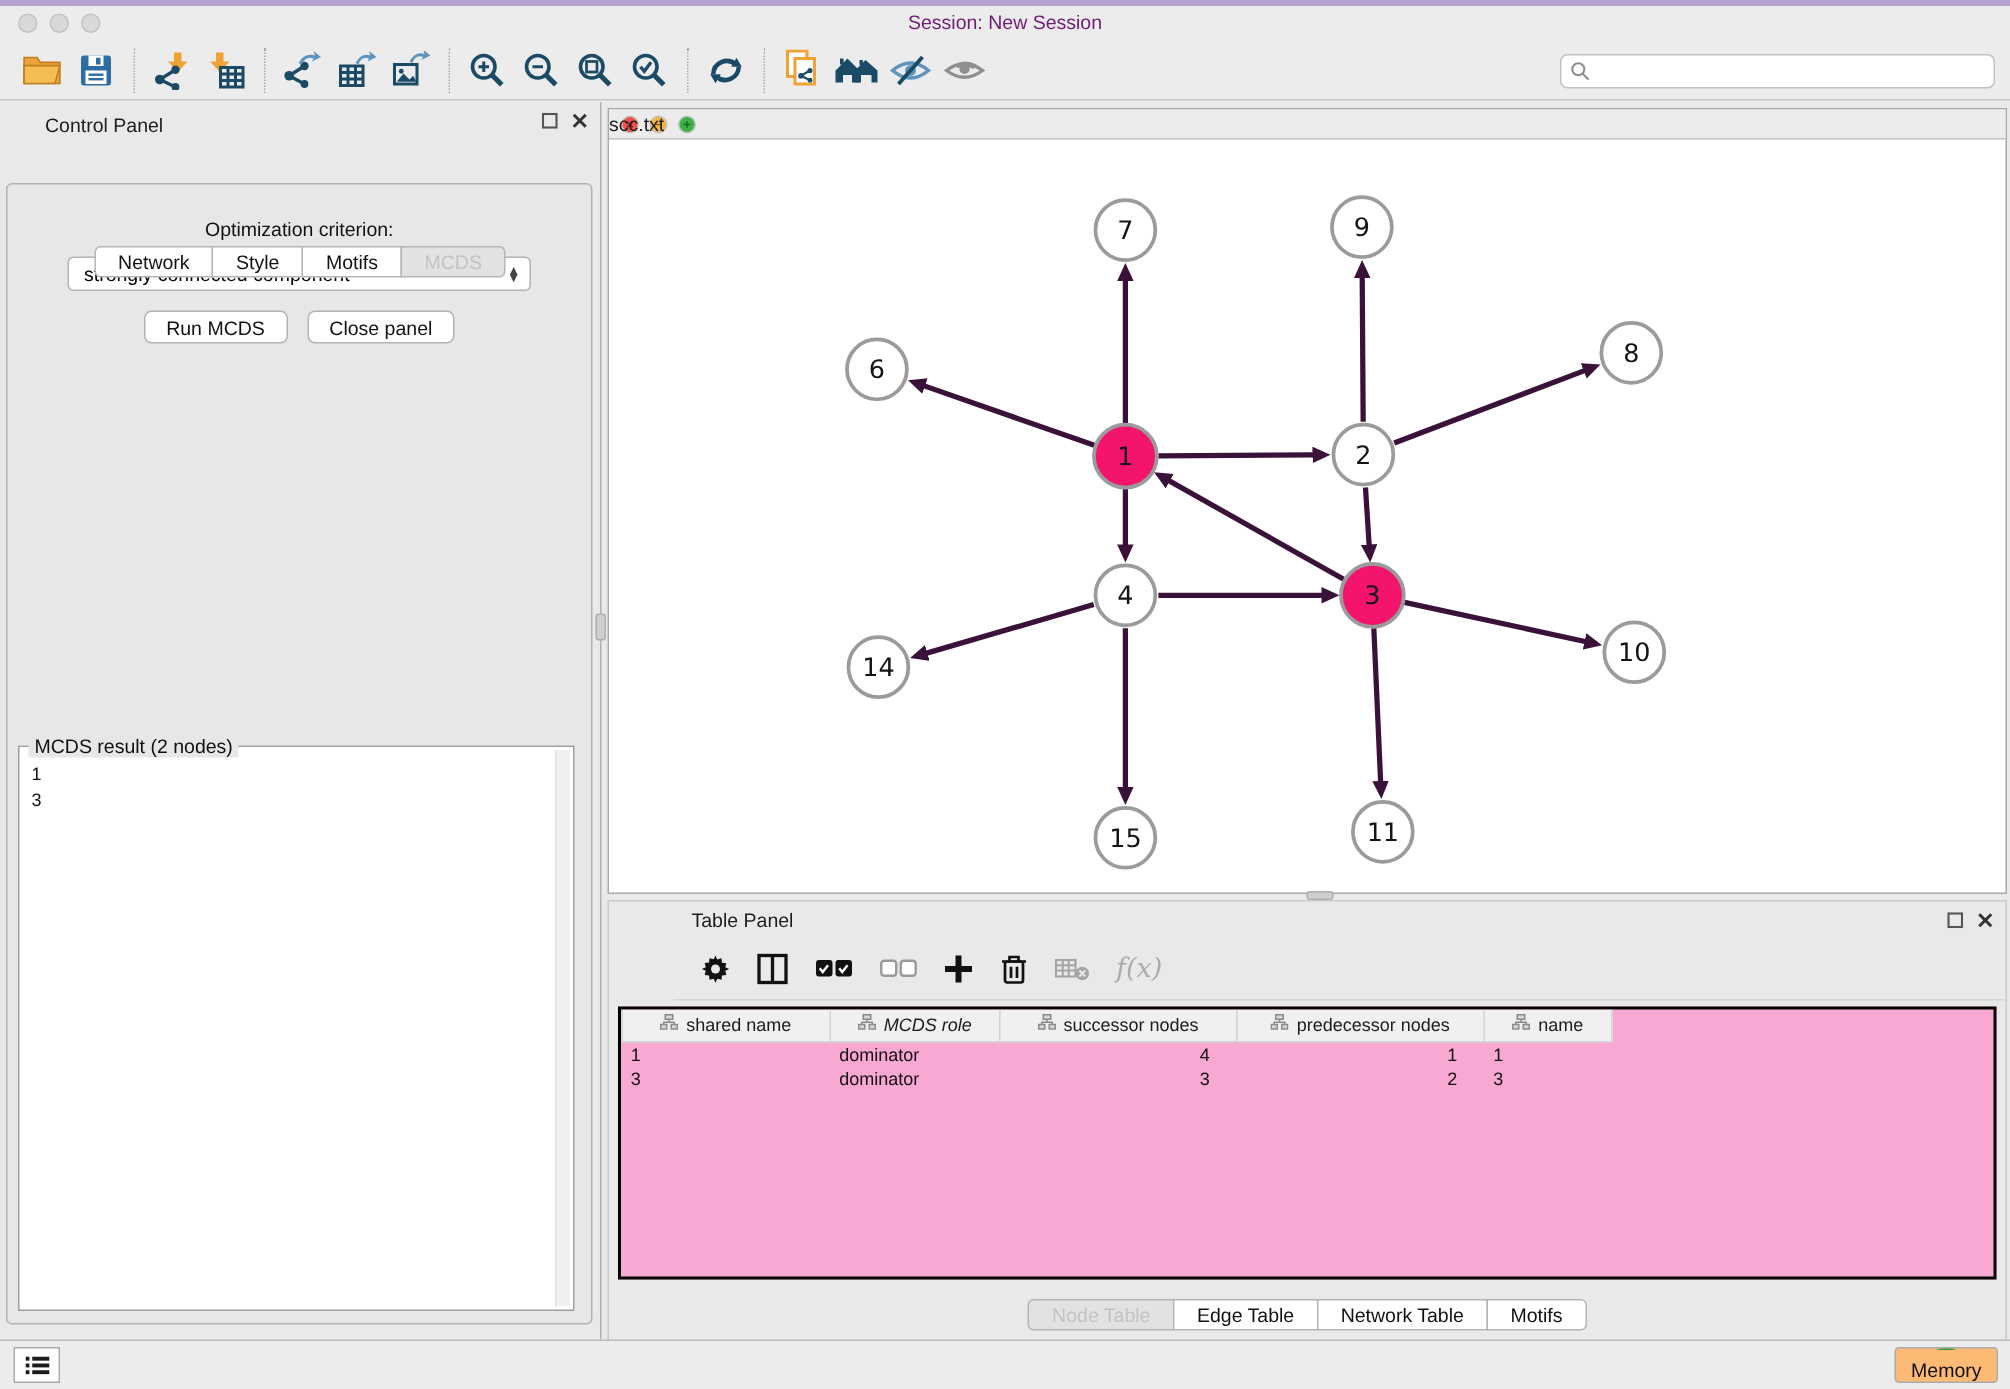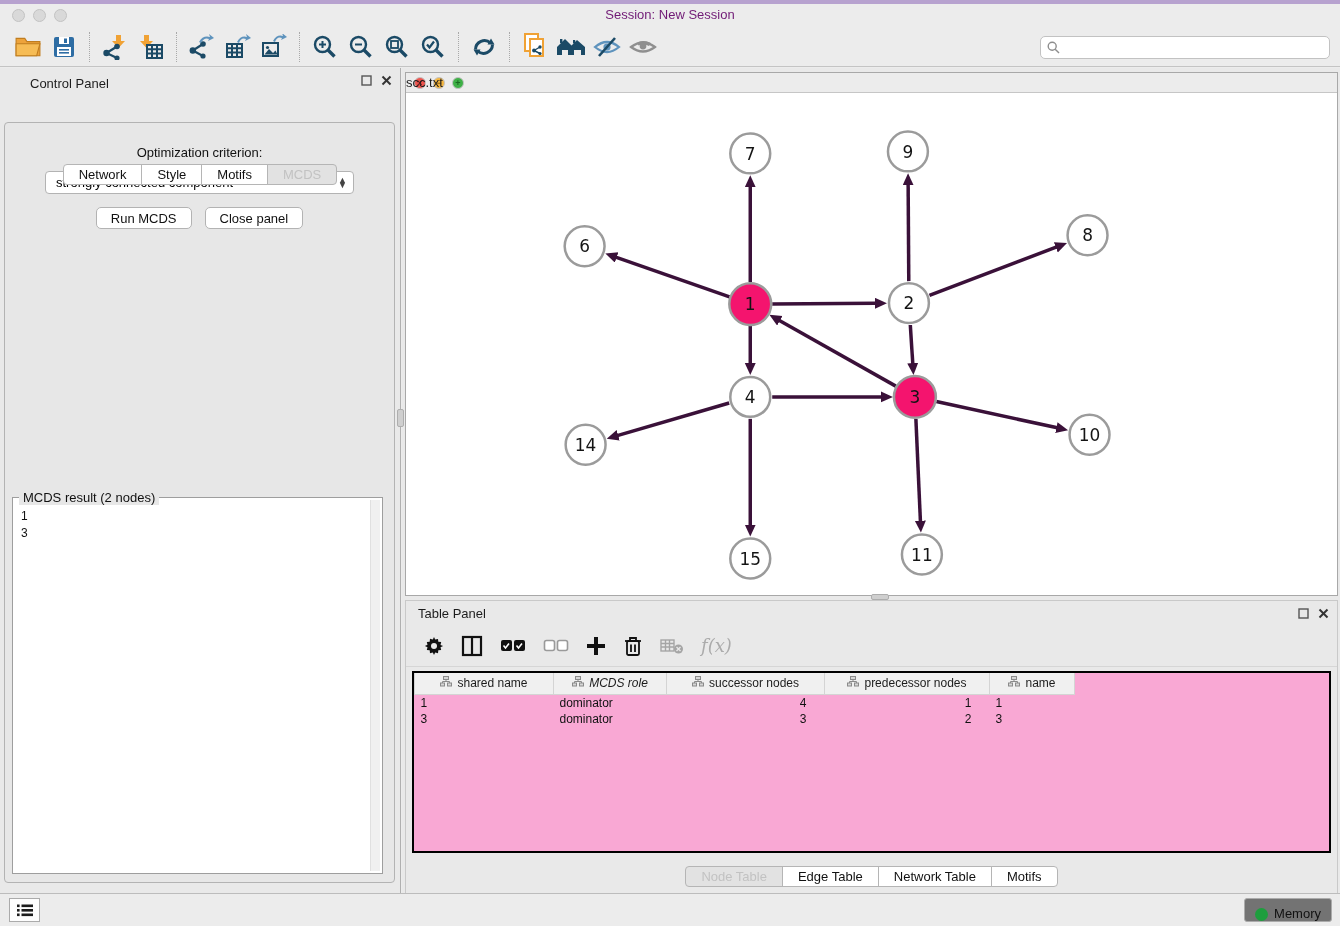--- a/index.html
+++ b/index.html
@@ -45,36 +45,36 @@
   #net-window { position:absolute; left:3px; top:4px; right:2px; height:524px; border:1px solid #a8a8a8; background:#fff; }
   #net-titlebar { position:relative; height:20px; background:#ececec; border-bottom:1px solid #c6c6c6; }
   #net-titlebar .lights { left:8px; top:4px; gap:7px; }
   #net-titlebar .light { width:12px; height:12px; font-weight:700; }
   #net-title { position:absolute; left:0; right:0; top:2px; text-align:left; font-size:13px; color:#1b1b1b; }
   #graph-svg { display:block; }
   .splitter-v { position:absolute; left:397px; top:405px; width:7px; height:18px; background:#cfcfcf; border:1px solid #aeaeae; border-radius:2px; z-index:5; }
   .splitter-h { position:absolute; left:50%; top:526px; width:18px; height:6px; background:#cfcfcf; border:1px solid #aeaeae; border-radius:2px; }
 
   
-  #table-panel { position:absolute; left:3px; top:532px; right:2px; height:294px; background:#e9e9e9; border:1px solid #c9c9c9; }
+  #table-panel { position:absolute; left:3px; top:532px; right:2px; height:294px; background:#e9e9e9; border:1px solid #c9c9c9;padding-left:43px; }
   #tp-header { position:relative; height:24px; }
   #tp-title { position:absolute; left:12px; top:5px; font-size:13px; color:#1d1d1d; }
   #tp-toolbar { position:relative; height:42px; display:flex; align-items:center; gap:17px; padding-left:18px; border-bottom:1px solid #d6d6d6; }
   #tp-table-area { position:absolute; left:6px; right:6px; top:70px; bottom:40px; background:#f9a8d4; border:2px solid #000000; overflow:hidden; }
   #tbl { border-collapse:collapse; font-size:12px; }
   #tbl th { background:#f0f0f0; border:1px solid #d4d4d4; border-top:none; font-weight:normal; height:21px; padding:0 4px; color:#1c1c1c; }
   #tbl th .th-inner { display:flex; align-items:center; gap:5px; justify-content:center; }
   #tbl th .th-inner svg { flex:0 0 auto; }
   #tbl td { height:16px; padding:1px 6px; color:#111; }
   #tp-tabs { position:absolute; left:0; right:0; bottom:6px; display:flex; justify-content:center; }
 
   
   #statusbar { position:absolute; left:0; bottom:0; width:100%; height:33px; background:#ececec; border-top:1px solid #bcbcbc; }
   #list-btn { position:absolute; left:9px; top:4px; width:31px; height:24px; background:#fdfdfd; border:1px solid #ababab; display:flex; align-items:center; justify-content:center; }
-  #memory-btn { position:absolute; right:8px; top:4px; height:24px; background:#737373; border:1px solid #ababab; border-radius:3px; display:flex; align-items:flex-end; gap:6px; padding:0 10px; font-size:13px; color:#111; }
+  #memory-btn { position:absolute; right:8px; top:4px; height:24px; background:#fdba74; border:1px solid #ababab; border-radius:3px; display:flex; align-items:center; gap:6px; padding:0 10px; font-size:13px; color:#111;flex-direction:column; }
   #memory-dot { width:13px; height:13px; border-radius:50%; background:var(--memgreen,#1e9e3e); }
 
   .x-icon line { stroke:#333; stroke-width:2; }
   .float-icon rect { fill:none; stroke:#555; stroke-width:1.4; }
 </style>
 </head>
 <body>
 
 <div id="window">
 

